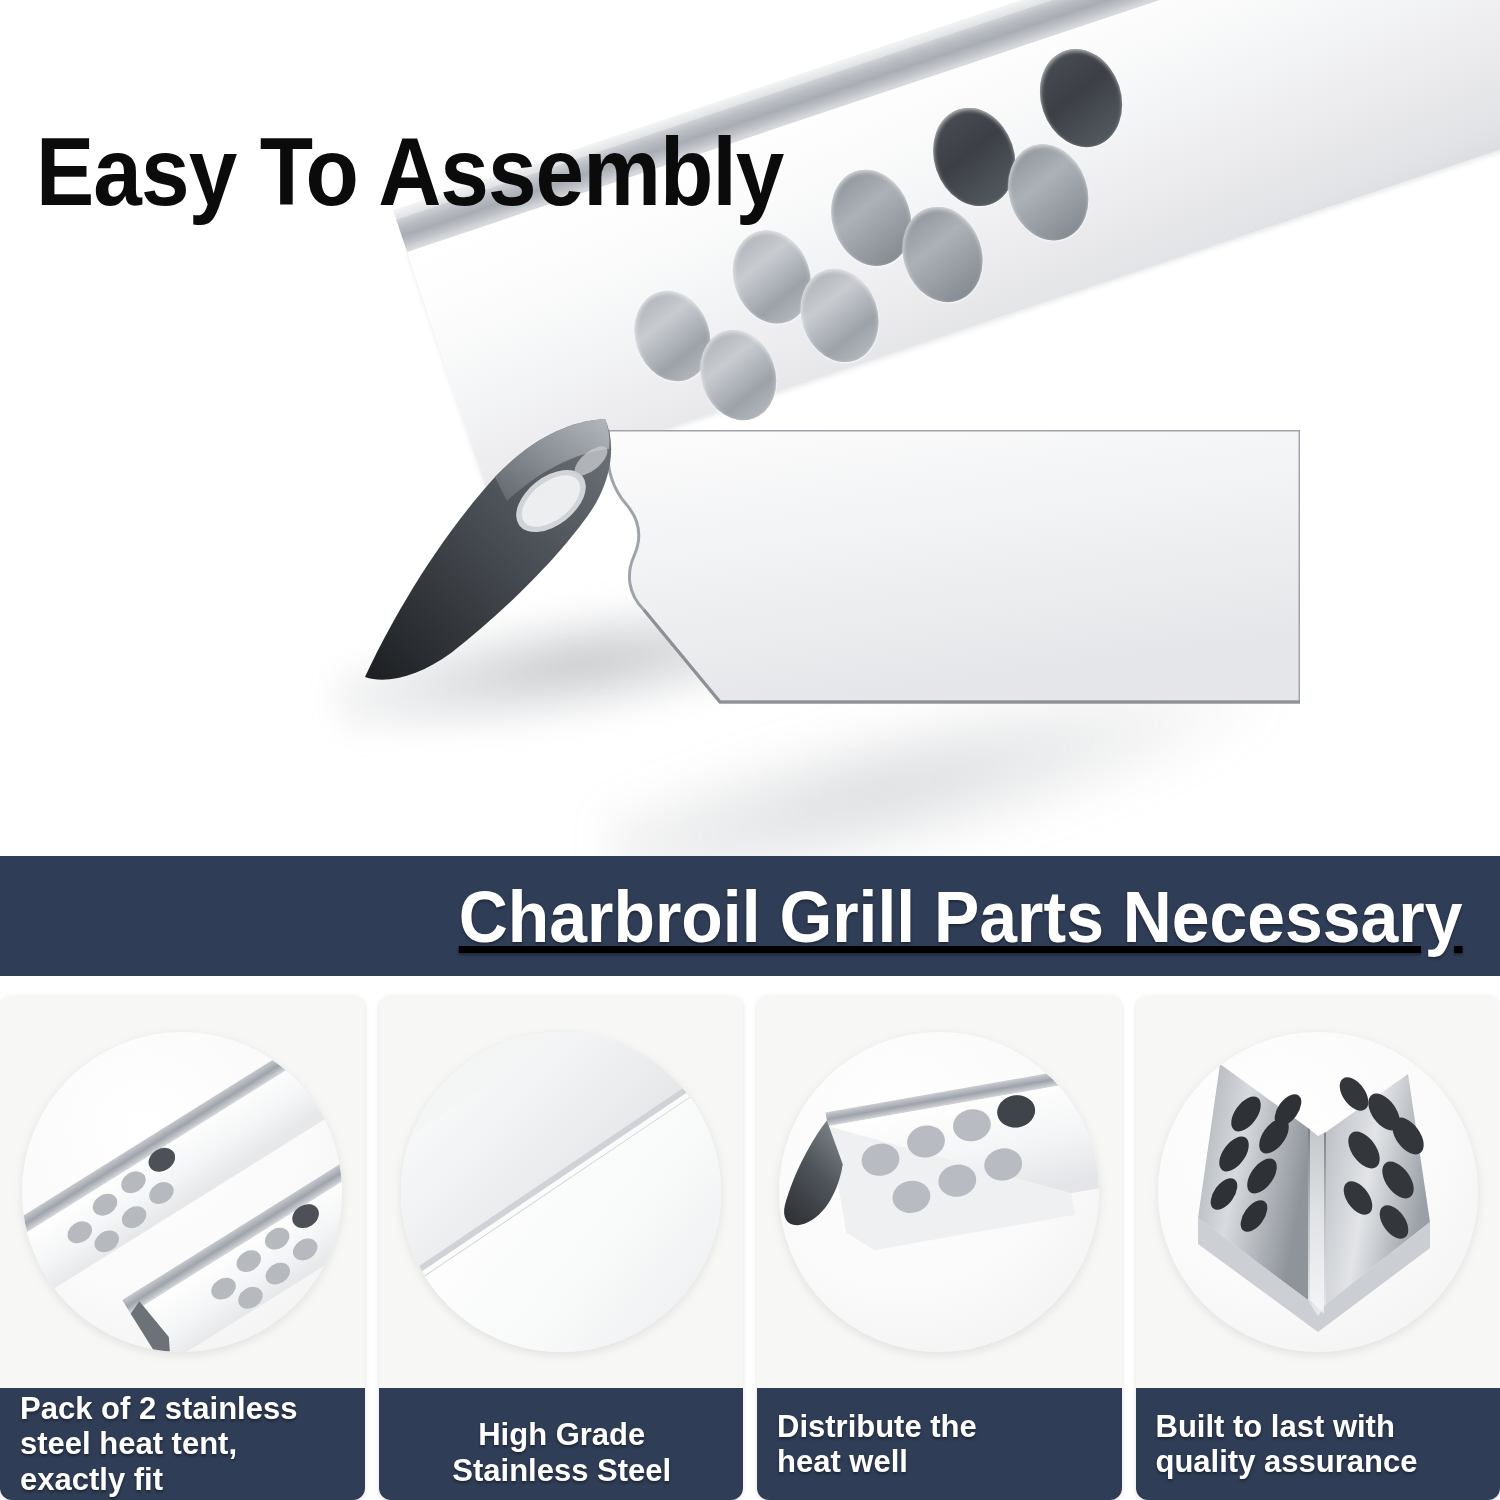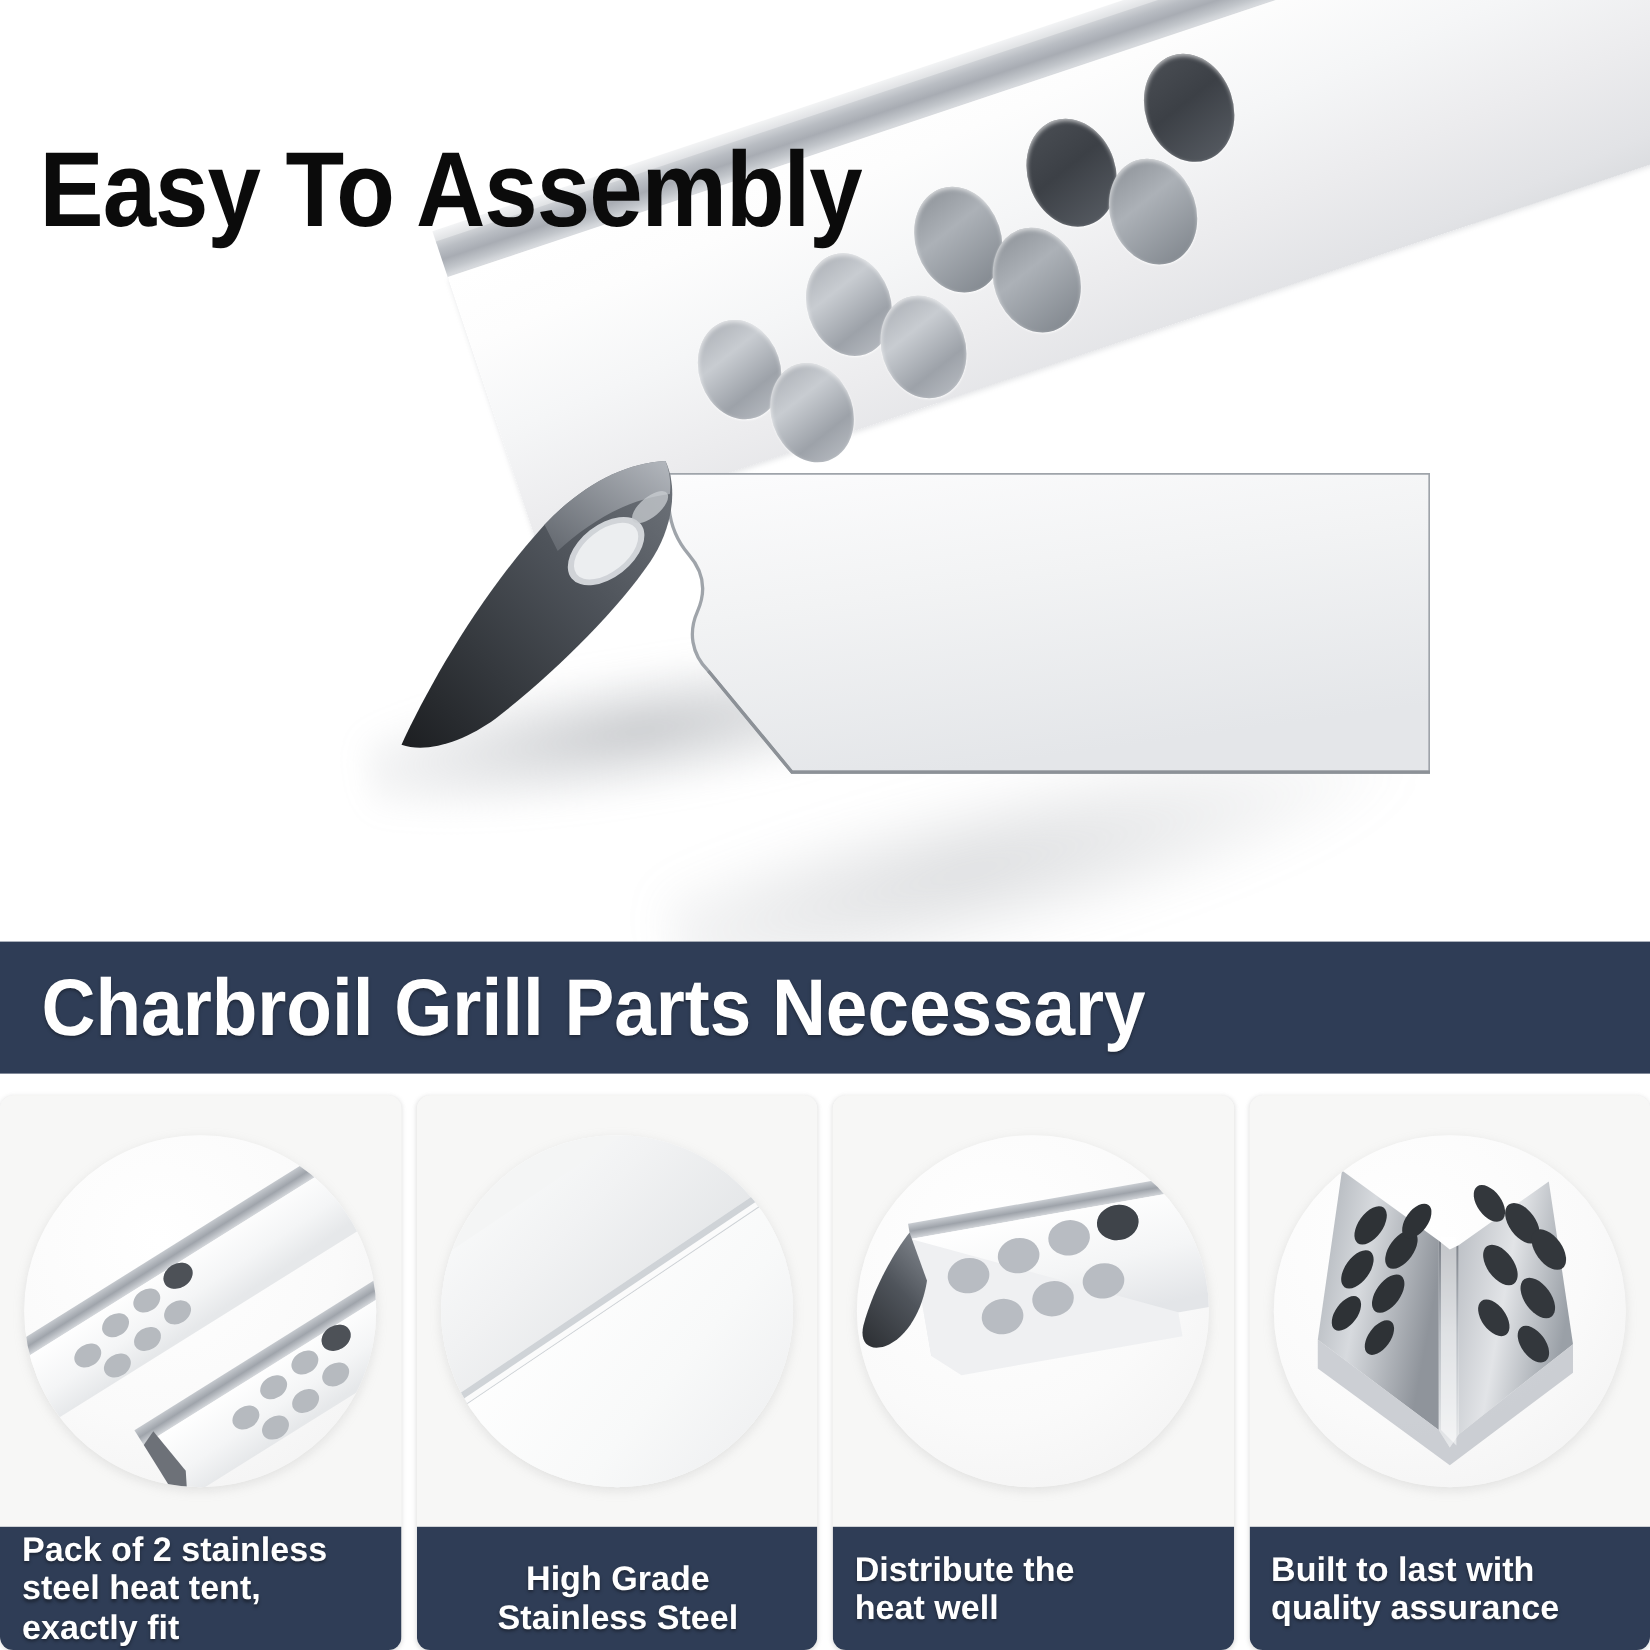--- a/index.html
+++ b/index.html
@@ -174,21 +174,22 @@
   
   .banner {
     position: absolute;
     left: 0;
     top: 856px;
     width: 1500px;
     height: 120px;
     background: #2f3d56;
     display: flex;
     align-items: center;
-    justify-content: flex-start;
+    justify-content: flex-end;
+    text-decoration: underline;
   }
   .banner-text {
     color: #ffffff;
     font-size: 73px;
     font-weight: bold;
     letter-spacing: 0px;
     line-height: 1;
     transform: scaleX(0.93);
     white-space: nowrap;
     text-shadow: 0 2px 3px rgba(0,0,0,0.35);

